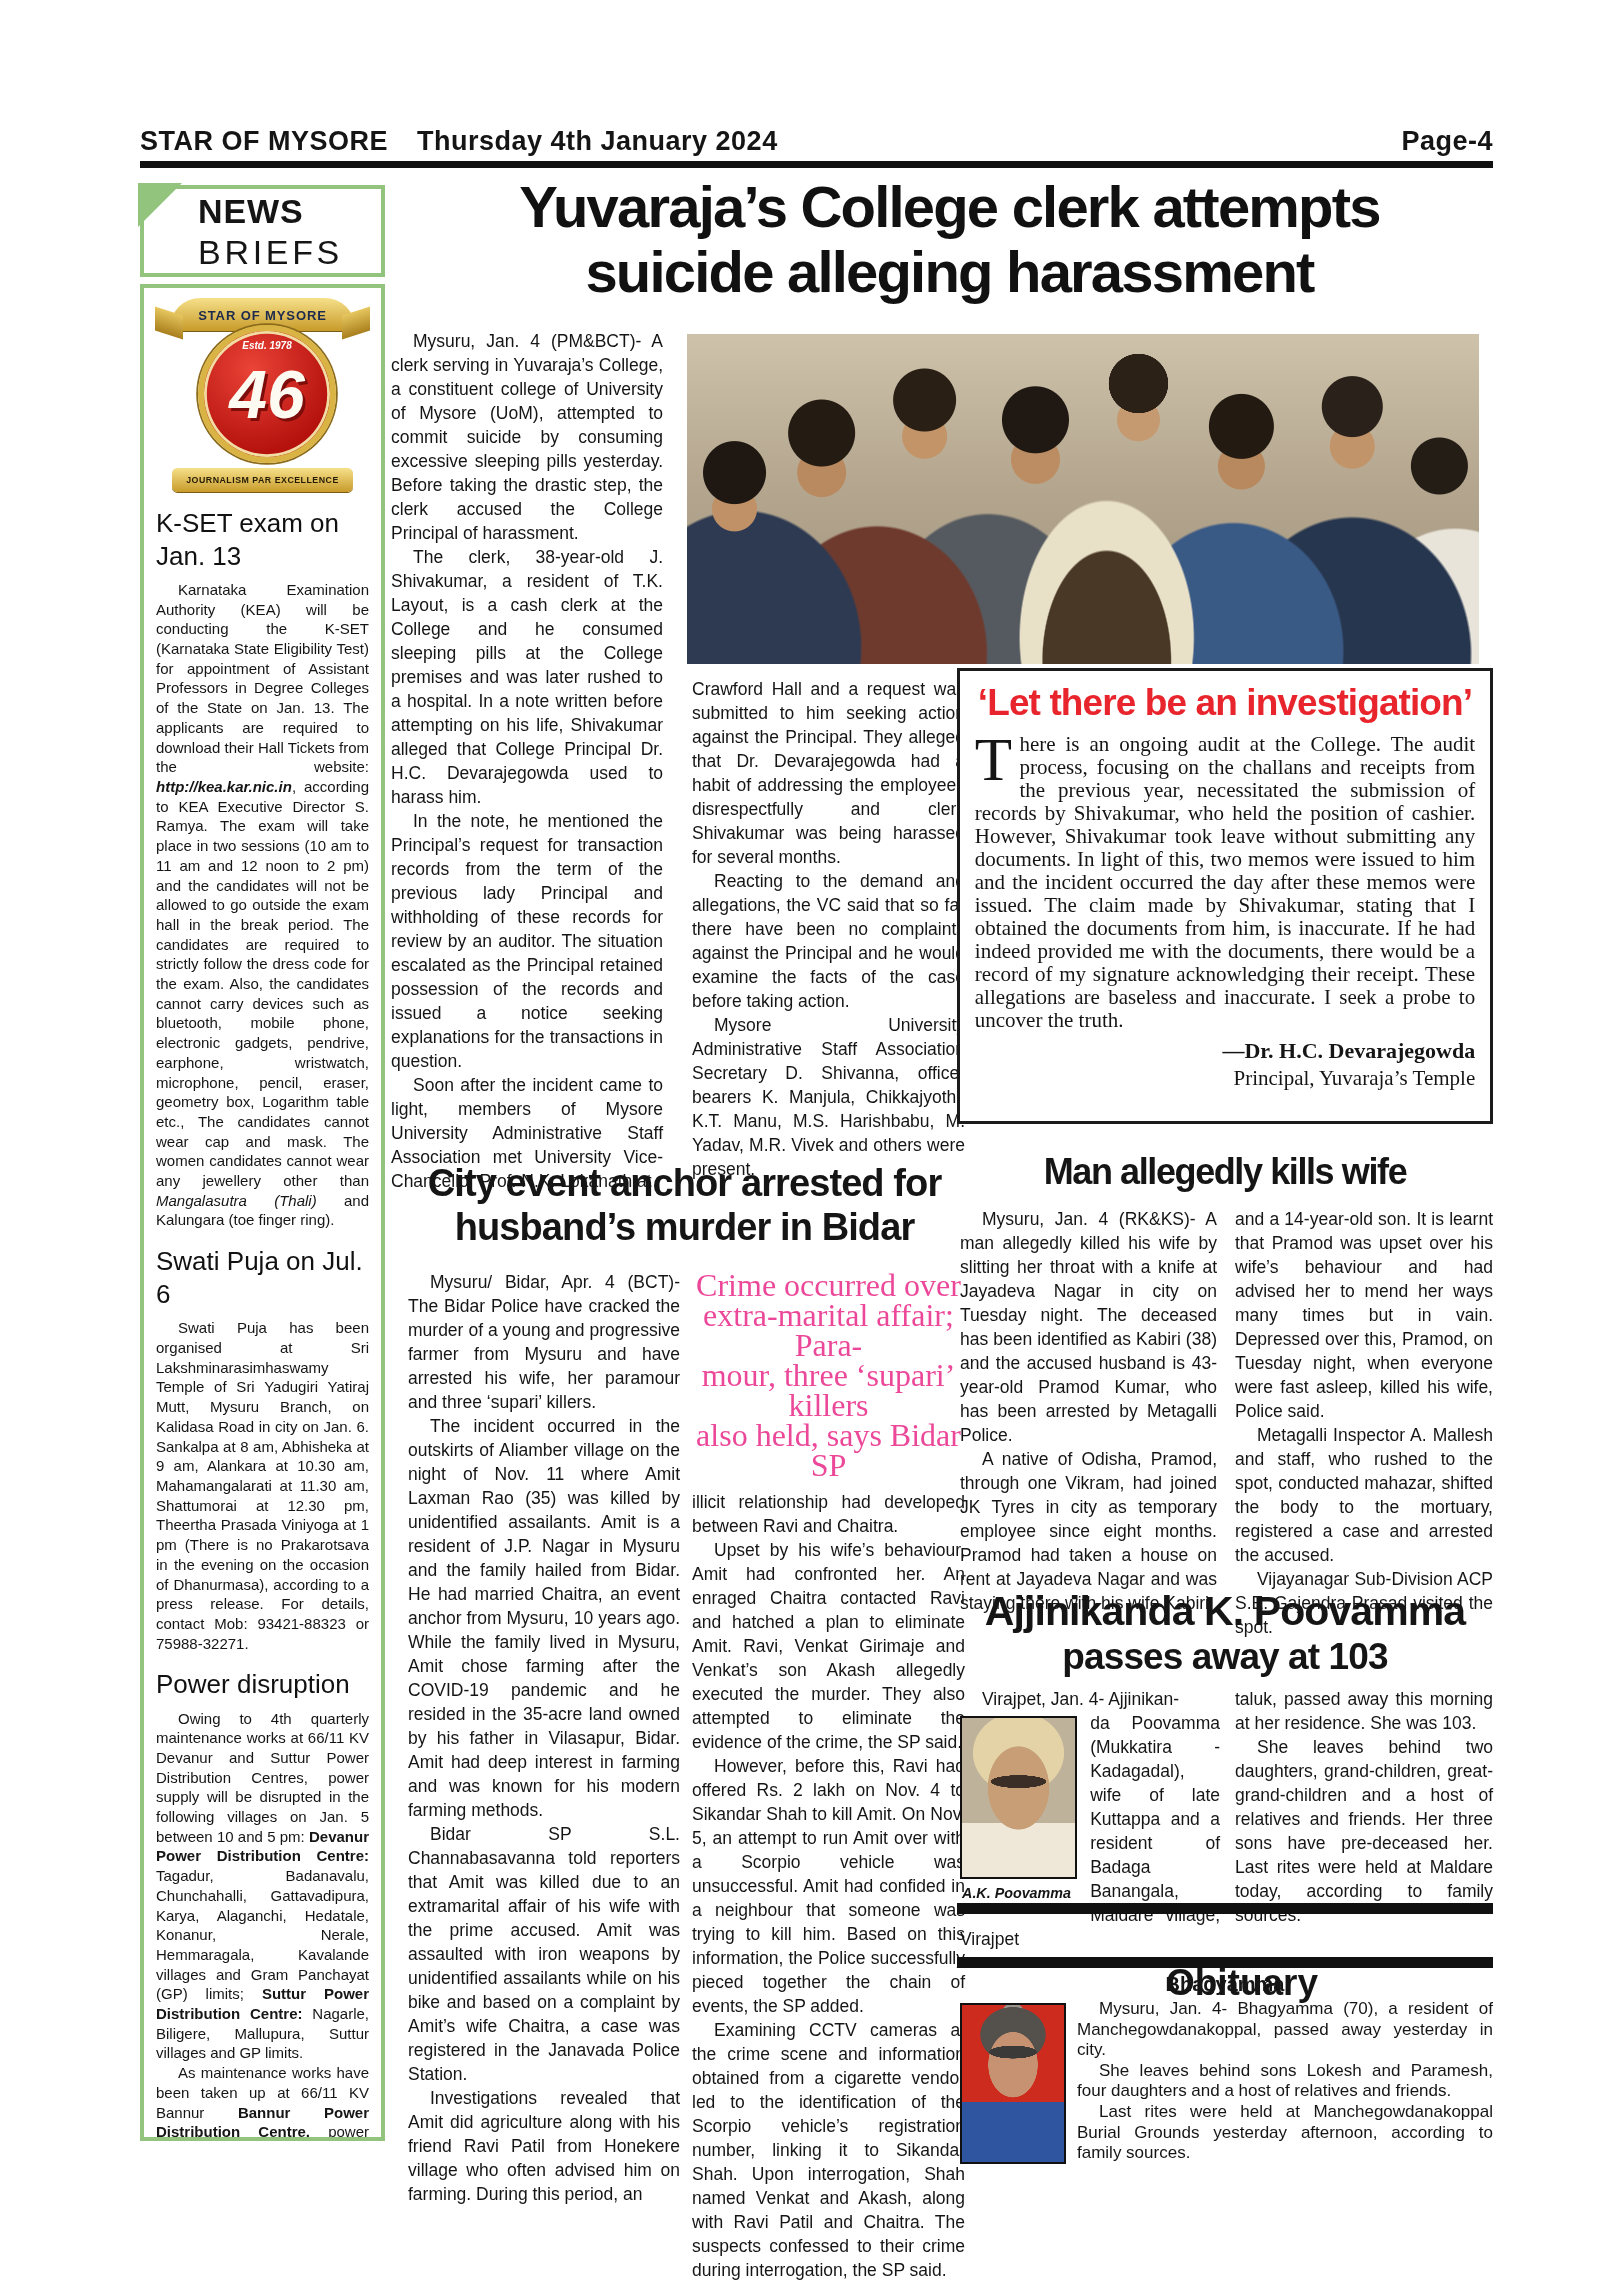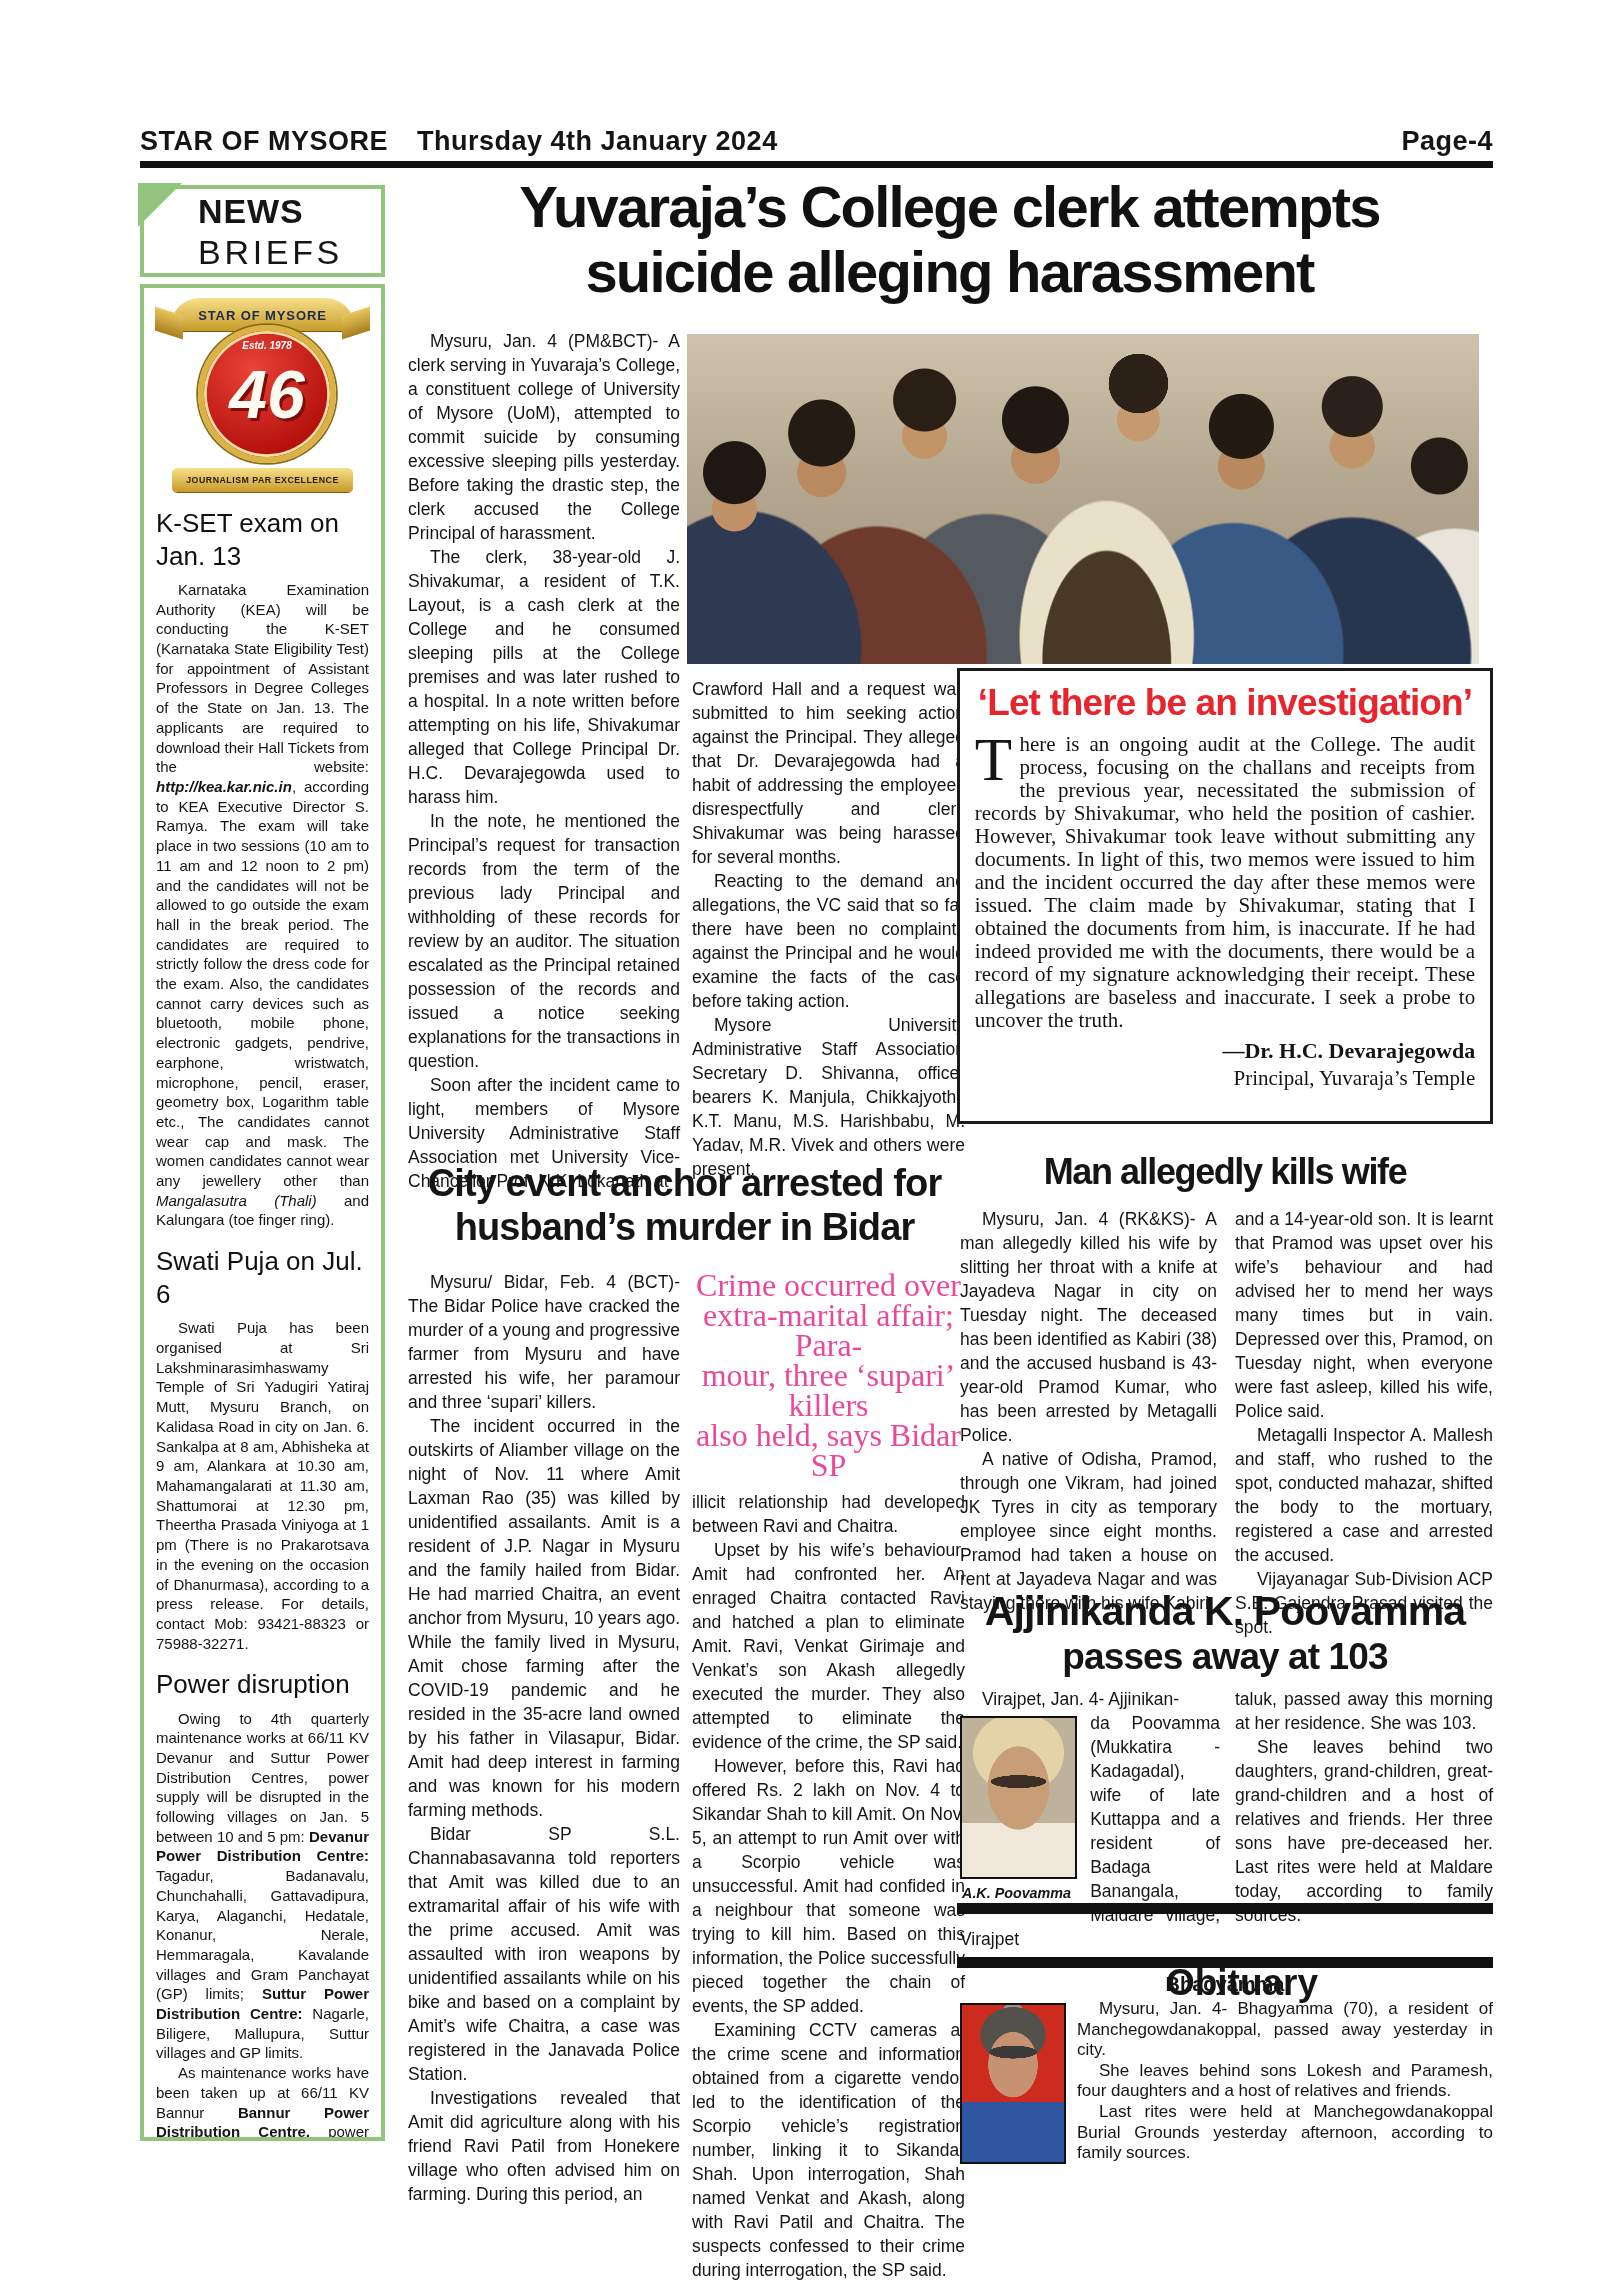--- a/index.html
+++ b/index.html
@@ -45,21 +45,21 @@
                background:linear-gradient(180deg,#f6e08a,#c89b2a);border-radius:5.5px;
                color:#241c06;font-size:8.8px;font-weight:bold;text-align:center;line-height:24px;
                letter-spacing:0.5px;box-shadow:0 0.9px 0 #7a5c14;}
   
   .para{margin:0;text-align:justify;text-indent:22px;}
   .para.noindent{text-indent:0;}
   .col{position:absolute;font-size:17.5px;line-height:24px;}
   
   .main-headline{position:absolute;left:406px;top:174px;width:1087px;margin:0;text-align:center;
                  font-size:58px;line-height:65px;font-weight:bold;letter-spacing:-1.8px;color:#111;}
-  .col-a1{left:408px;top:329px;width:272px;}
+  .col-a1{left:391px;top:329px;width:272px;}
   .col-a2{left:692px;top:677px;width:273px;}
   .photo-crowd{position:absolute;left:687px;top:334px;width:792px;height:330px;
     background-color:#b5a78f;
     background-image:
       radial-gradient(ellipse 65px 111px at 53% 99%, #4a3827 0 98%, transparent 100%),
       radial-gradient(ellipse 88px 138px at 53% 92%, #e9e0c8 0 98%, transparent 100%),
       radial-gradient(circle at 6% 42%, #1f1812 0 31px, transparent 32px),
       radial-gradient(circle at 6% 53%, #c09167 0 22px, transparent 23px),
       radial-gradient(circle at 17% 30%, #241b12 0 33px, transparent 34px),
       radial-gradient(circle at 17% 42%, #b9895f 0 24px, transparent 25px),
@@ -203,21 +203,21 @@
   <section class="quote-box">
     <h2 class="quote-title">‘Let there be an investigation’</h2>
     <p class="quote-body"><span class="dropcap">T</span><span>here is an ongoing audit at the College. The audit process, focusing on the challans and receipts from the previous year, necessitated the submission of records by Shivakumar, who held the position of cashier. However, Shivakumar took leave without submitting any documents. In light of this, two memos were issued to him and the incident occurred the day after these memos were issued. The claim made by Shivakumar, stating that I obtained the documents from him, is inaccurate. If he had indeed provided me with the documents, there would be a record of my signature acknowledging their receipt. These allegations are baseless and inaccurate. I seek a probe to uncover the truth.</span></p>
     <p class="quote-sig">—Dr. H.C. Devarajegowda</p>
     <p class="quote-role">Principal, Yuvaraja’s Temple</p>
   </section>
 
   <h2 class="bidar-headline"><span>City event anchor arrested for</span><br>
     <span>husband’s murder in Bidar</span></h2>
   <div class="col bidar-col1">
-      <p class="para">Mysuru/ Bidar, Feb. 4 (BCT)- The Bidar Police have cracked the murder of a young and progressive farmer from Mysuru and have arrested his wife, her paramour and three ‘supari’ killers.</p>
+      <p class="para">Mysuru/ Bidar, Apr. 4 (BCT)- The Bidar Police have cracked the murder of a young and progressive farmer from Mysuru and have arrested his wife, her paramour and three ‘supari’ killers.</p>
       <p class="para">The incident occurred in the outskirts of Aliamber village on the night of Nov. 11 where Amit Laxman Rao (35) was killed by unidentified assailants. Amit is a resident of J.P. Nagar in Mysuru and the family hailed from Bidar. He had married Chaitra, an event anchor from Mysuru, 10 years ago. While the family lived in Mysuru, Amit chose farming after the COVID-19 pandemic and he resided in the 35-acre land owned by his father in Vilasapur, Bidar. Amit had deep interest in farming and was known for his modern farming methods.</p>
       <p class="para">Bidar SP S.L. Channabasavanna told reporters that Amit was killed due to an extramarital affair of his wife with the prime accused. Amit was assaulted with iron weapons by unidentified assailants while on his bike and based on a complaint by Amit’s wife Chaitra, a case was registered in the Janavada Police Station.</p>
       <p class="para">Investigations revealed that Amit did agriculture along with his friend Ravi Patil from Honekere village who often advised him on farming. During this period, an</p>
     </div>
   <div class="col bidar-col2">
     <p class="red-subhead">Crime occurred over
 extra-marital affair; Para-
 mour, three ‘supari’ killers
 also held, says Bidar SP</p>
     <div>

